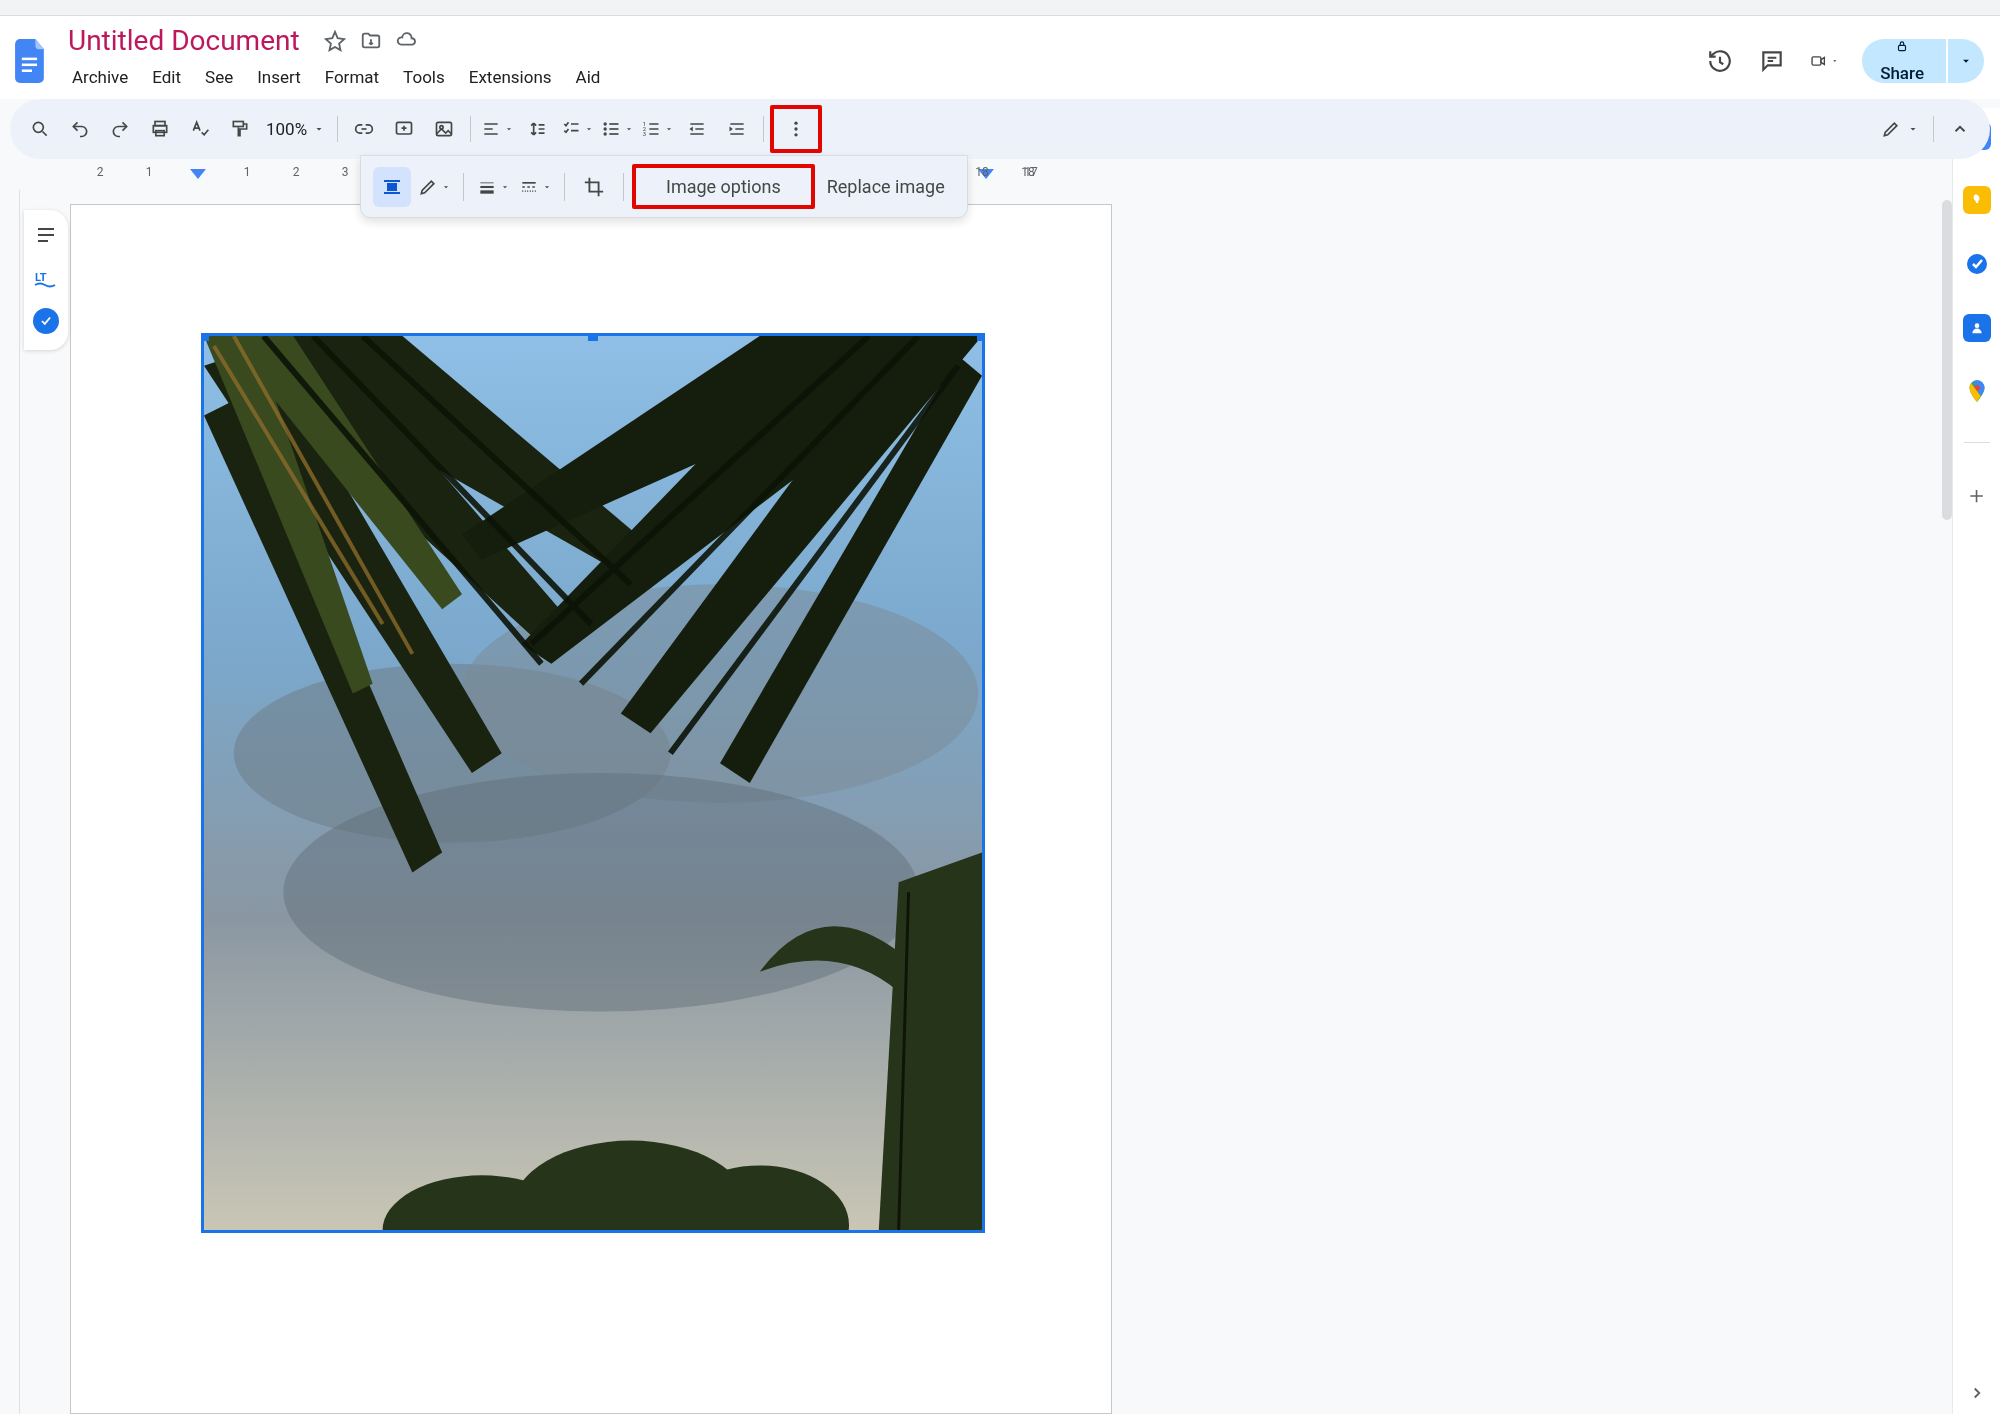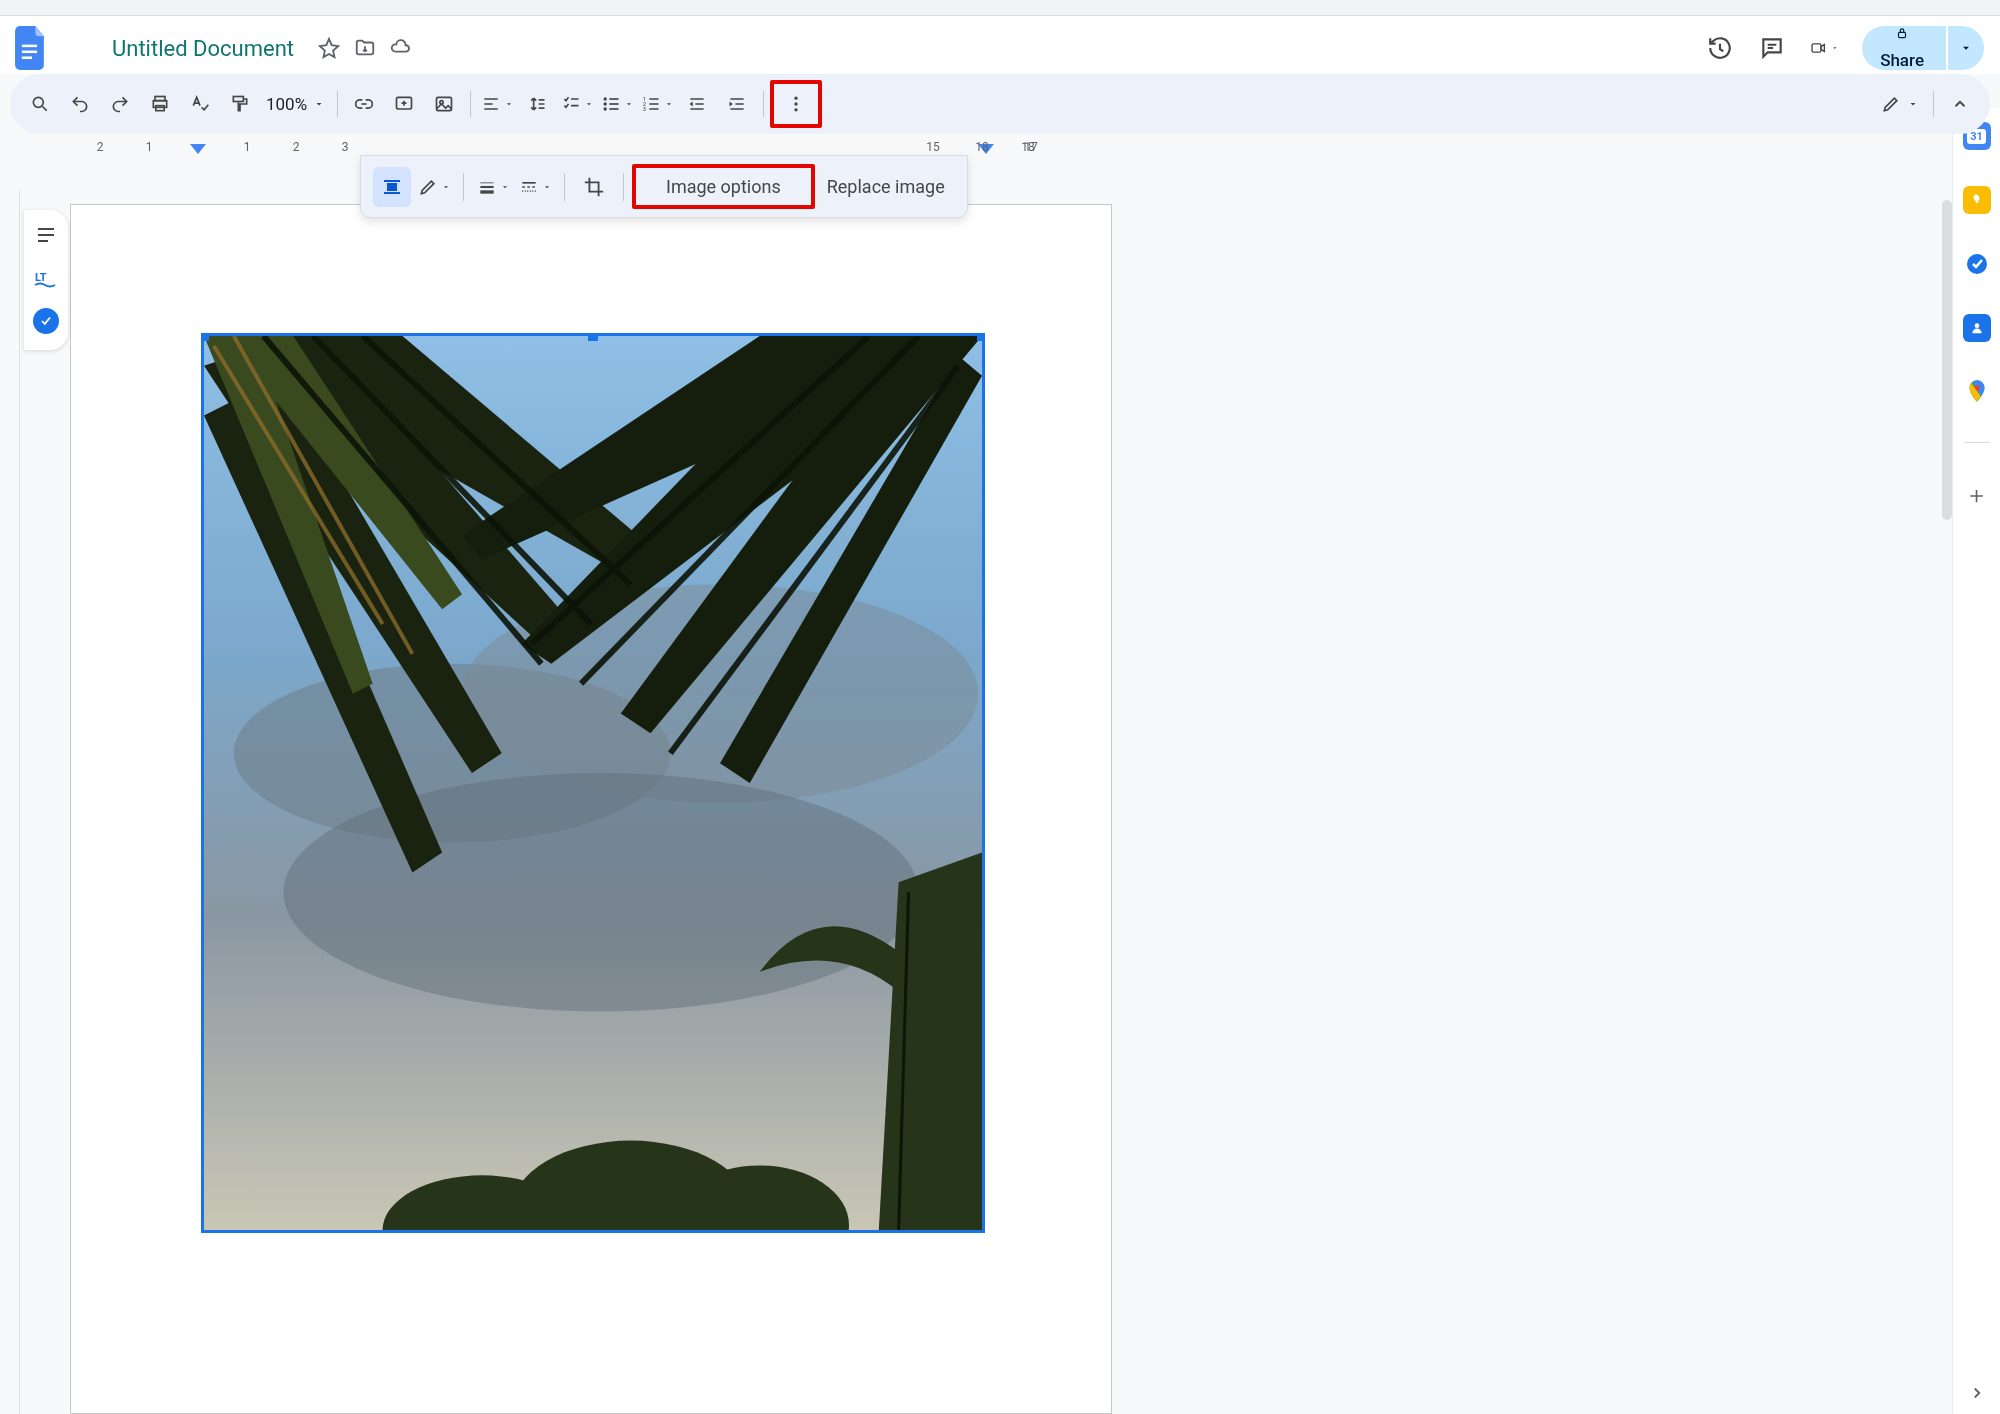--- a/index.html
+++ b/index.html
@@ -25,25 +25,24 @@
     background: #fff;
   }
   .docs-logo {
     width: 40px; height: 52px;
     display:flex; align-items:center; justify-content:center;
     margin-right: 10px;
   }
   .docs-logo svg { width: 34px; height: 44px; }
   .title-area { flex: 0 0 auto; }
   .doc-title {
-    font-size: 22px;
-    color: #0f766e;
+    font-size: 28px;
+    color: #be185d;
     padding: 2px 6px;
     border-radius: 4px;
-    margin-left: 44px;
   }
   .title-icons {
     display:inline-flex; align-items:center; gap: 14px;
     margin-left: 18px;
     color:#5f6368;
   }
   .title-icons .ico { width:22px; height:22px; display:flex; align-items:center; justify-content:center; }
   .menubar {
     display:flex; gap: 4px;
     padding: 4px 0 8px 0;
@@ -267,20 +266,30 @@
               <path d="M12 10v6m0 0l-2-2m2 2l2-2"></path>
             </svg>
         </span>
         <span class="ico">
           <svg width="22" height="22" viewBox="0 0 24 24" fill="none" stroke="#5f6368" stroke-width="2">
               <path d="M6 16a4 4 0 1 1 .8-7.9A5 5 0 0 1 17 9a3.5 3.5 0 0 1 1 6.9H6z"></path>
             </svg>
         </span>
       </span>
     </div>
+    <div class="menubar">
+      <span class="menu-item">Archive</span>
+      <span class="menu-item">Edit</span>
+      <span class="menu-item">See</span>
+      <span class="menu-item">Insert</span>
+      <span class="menu-item">Format</span>
+      <span class="menu-item">Tools</span>
+      <span class="menu-item">Extensions</span>
+      <span class="menu-item">Aid</span>
+    </div>
   </div>
   <div class="header-right">
     <span class="hr-ico">
       <svg width="26" height="26" viewBox="0 0 24 24" fill="none" stroke="#444746" stroke-width="2">
           <path d="M3 12a9 9 0 1 0 3-6.7L3 8"></path>
           <path d="M3 3v5h5"></path>
           <path d="M12 8v5l3 2"></path>
         </svg>
     </span>
     <span class="hr-ico">

